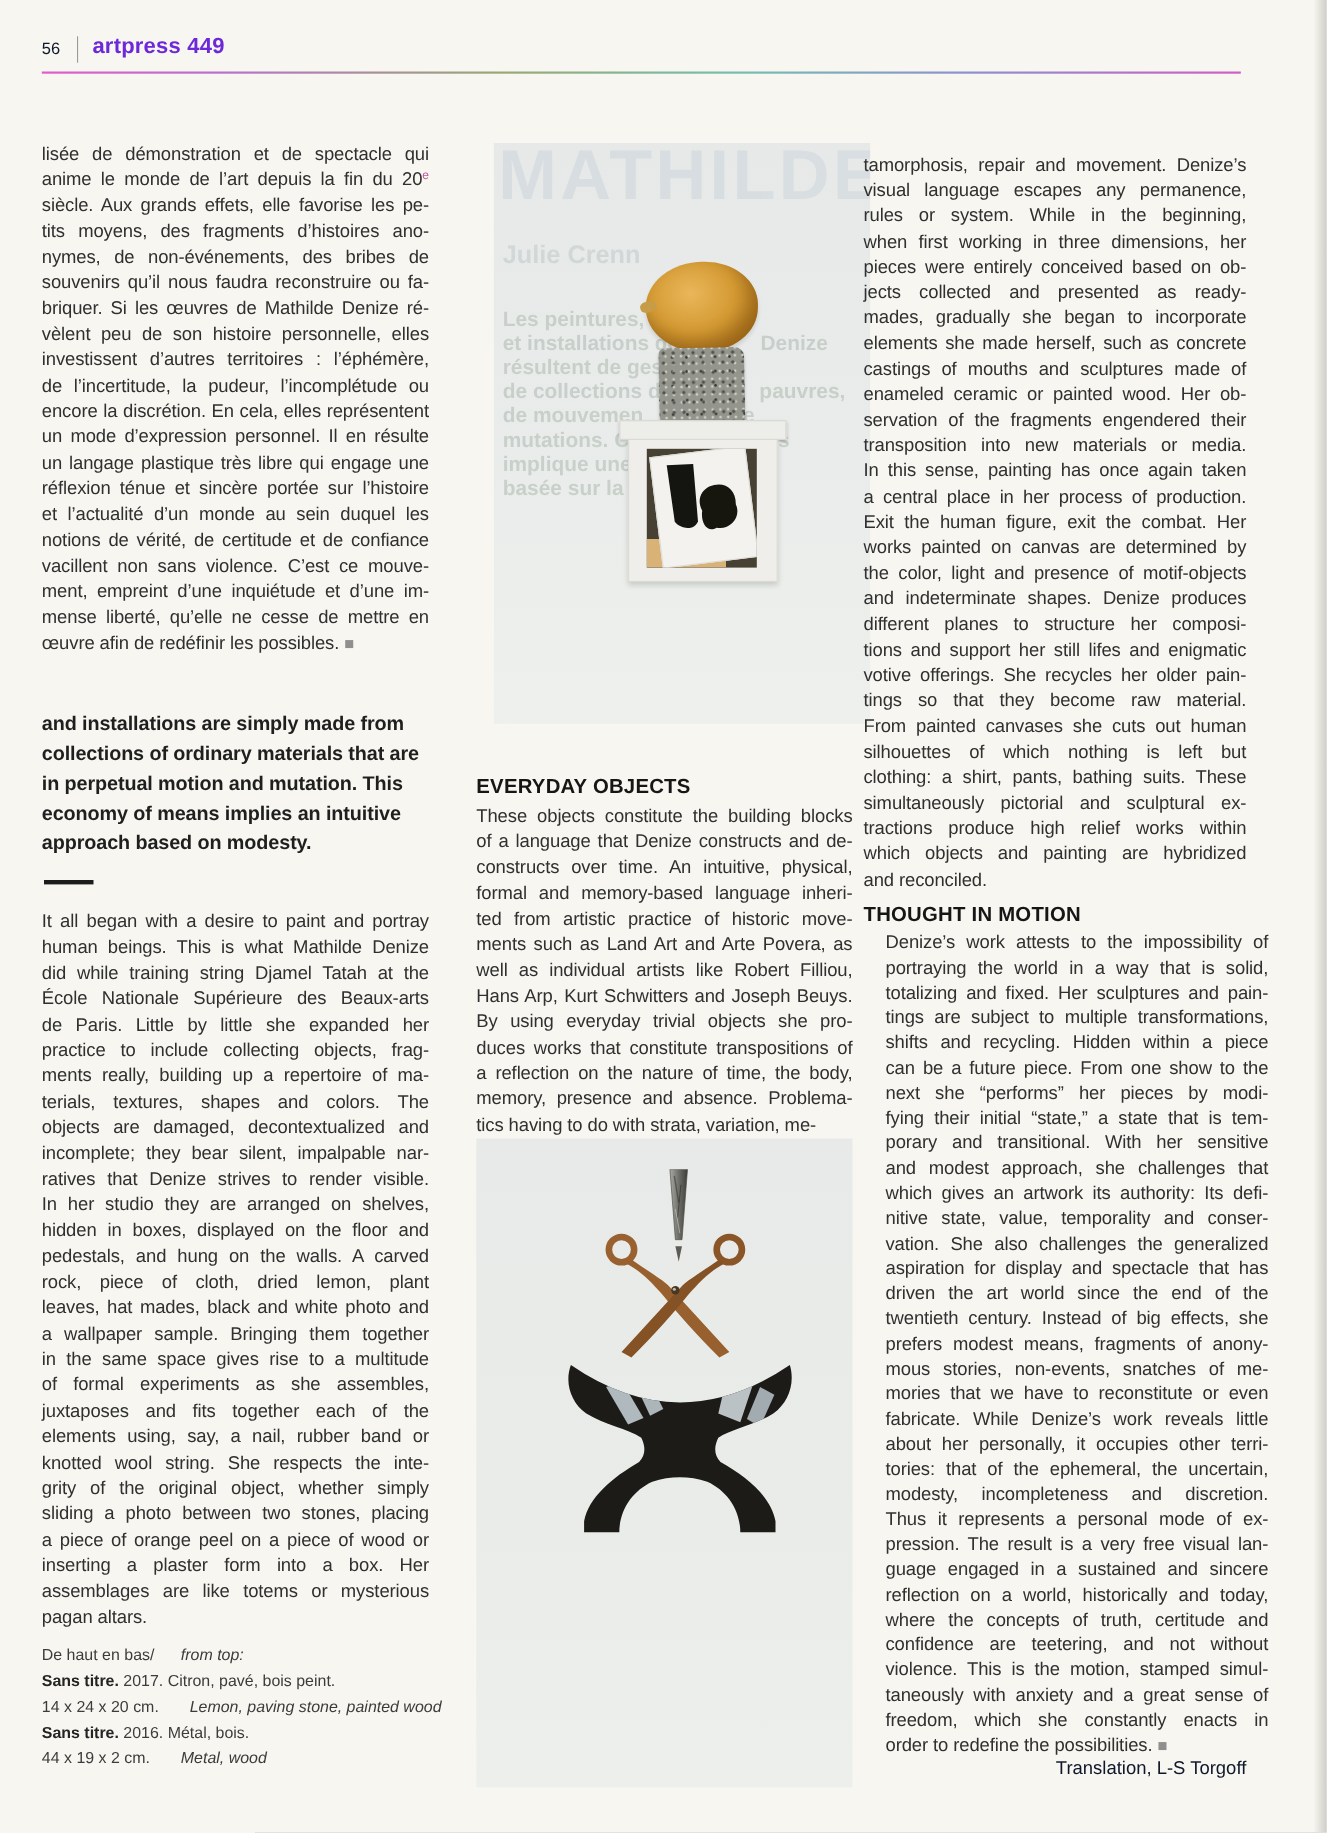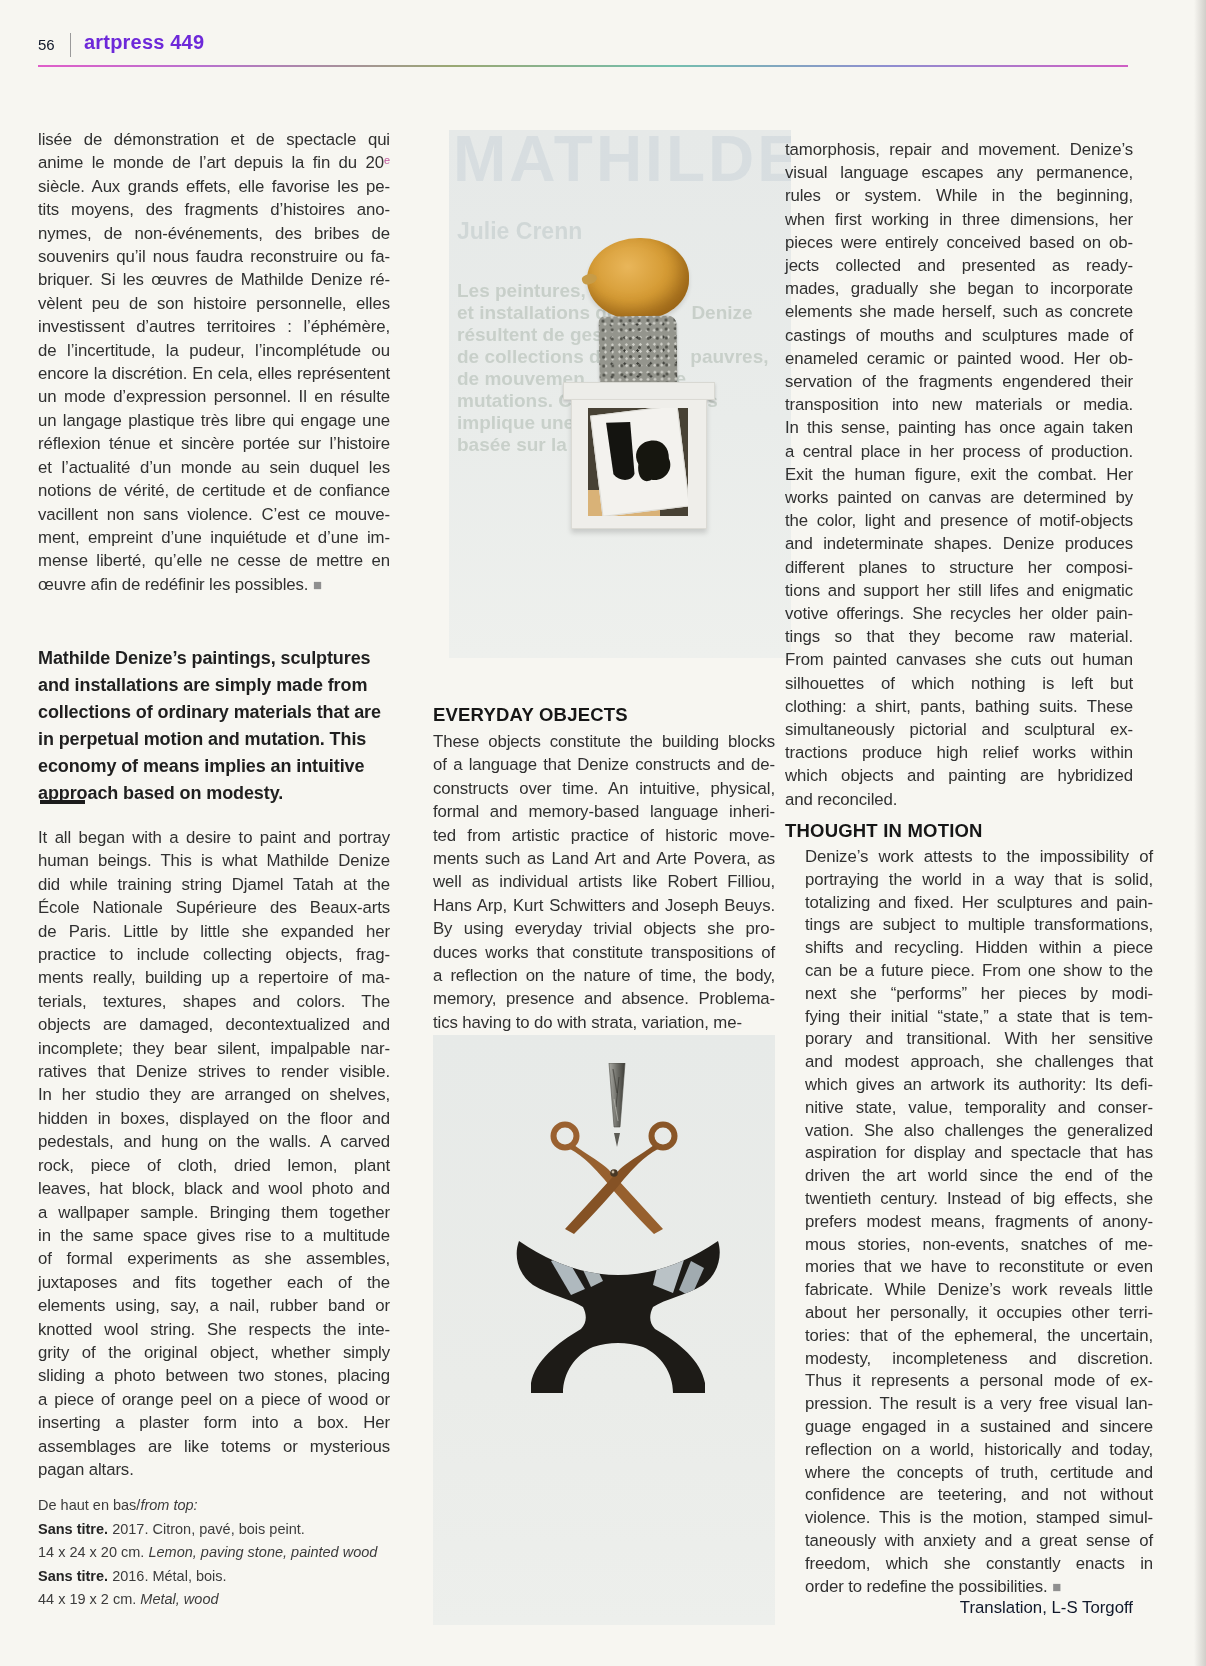--- a/index.html
+++ b/index.html
@@ -18,21 +18,21 @@
   .tline.last{text-align-last:auto;}
   .sq{color:#8f8f8f;font-size:15px;}
   .supe{font-size:11px;vertical-align:top;position:relative;top:-2px;color:#c0589c;}
   .intro{font-size:18px;line-height:27px;font-weight:700;color:#1f1f1f;letter-spacing:-.1px;}
   .intro .tline{text-align-last:auto;}
   .rule-short{position:absolute;left:40px;top:800px;width:45px;height:4px;background:#1c1c1c;}
   .heading{position:absolute;font-size:18.5px;font-weight:700;color:#161616;letter-spacing:.2px;}
   .caption{font-size:14.5px;line-height:23.5px;color:#3c3c3c;}
   .cap-row{white-space:nowrap;}
   .cap-b{font-weight:700;color:#242424;}
-  .cap-i{font-style:italic;}
+  .cap-i{font-style:italic;padding-left:24px;}
   .translation{position:absolute;font-size:16.8px;color:#0f172a;text-align:right;}
   
   .photo1{position:absolute;left:449px;top:130px;width:342px;height:528px;overflow:hidden;
     background:linear-gradient(180deg,#e6e9e8 0%,#e9ecea 55%,#eef0ed 100%);}
   .ghost-title{position:absolute;left:4px;top:-8px;font-size:64px;font-weight:700;color:#ccd5da;
     opacity:.55;letter-spacing:3px;white-space:nowrap;}
   .ghost-byline{position:absolute;left:8px;top:88px;font-size:23px;font-weight:700;color:#bfc9c9;opacity:.55;}
   .ghost{position:absolute;left:8px;top:150px;font-size:19px;font-weight:700;line-height:22px;
     color:#a9b5ab;opacity:.5;}
   .ghost .tline{white-space:pre;text-align:left;text-align-last:auto;}
@@ -93,21 +93,20 @@
       <div class="tline">réflexion ténue et sincère portée sur l’histoire</div>
       <div class="tline">et l’actualité d’un monde au sein duquel les</div>
       <div class="tline">notions de vérité, de certitude et de confiance</div>
       <div class="tline">vacillent non sans violence. C’est ce mouve-</div>
       <div class="tline">ment, empreint d’une inquiétude et d’une im-</div>
       <div class="tline">mense liberté, qu’elle ne cesse de mettre en</div>
       <div class="tline last">œuvre afin de redéfinir les possibles. <span class="sq">■</span></div>
     </div>
 
   <div class="tblock intro" style="left:38px;top:645px;width:352px;">
-      <div class="tline">Mathilde Denize’s paintings, sculptures</div>
       <div class="tline">and installations are simply made from</div>
       <div class="tline">collections of ordinary materials that are</div>
       <div class="tline">in perpetual motion and mutation. This</div>
       <div class="tline">economy of means implies an intuitive</div>
       <div class="tline last">approach based on modesty.</div>
     </div>
 
   <div class="rule-short"></div>
 
   <div class="tblock body-text" style="left:38px;top:826px;width:352px;">
@@ -119,21 +118,21 @@
       <div class="tline">practice to include collecting objects, frag-</div>
       <div class="tline">ments really, building up a repertoire of ma-</div>
       <div class="tline">terials, textures, shapes and colors. The</div>
       <div class="tline">objects are damaged, decontextualized and</div>
       <div class="tline">incomplete; they bear silent, impalpable nar-</div>
       <div class="tline">ratives that Denize strives to render visible.</div>
       <div class="tline">In her studio they are arranged on shelves,</div>
       <div class="tline">hidden in boxes, displayed on the floor and</div>
       <div class="tline">pedestals, and hung on the walls. A carved</div>
       <div class="tline">rock, piece of cloth, dried lemon, plant</div>
-      <div class="tline">leaves, hat block, black and wool photo and</div>
+      <div class="tline">leaves, hat mades, black and white photo and</div>
       <div class="tline">a wallpaper sample. Bringing them together</div>
       <div class="tline">in the same space gives rise to a multitude</div>
       <div class="tline">of formal experiments as she assembles,</div>
       <div class="tline">juxtaposes and fits together each of the</div>
       <div class="tline">elements using, say, a nail, rubber band or</div>
       <div class="tline">knotted wool string. She respects the inte-</div>
       <div class="tline">grity of the original object, whether simply</div>
       <div class="tline">sliding a photo between two stones, placing</div>
       <div class="tline">a piece of orange peel on a piece of wood or</div>
       <div class="tline">inserting a plaster form into a box. Her</div>

